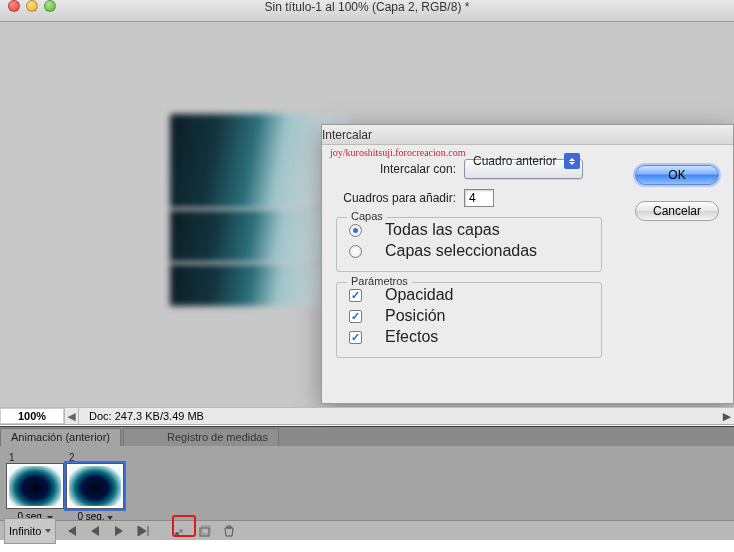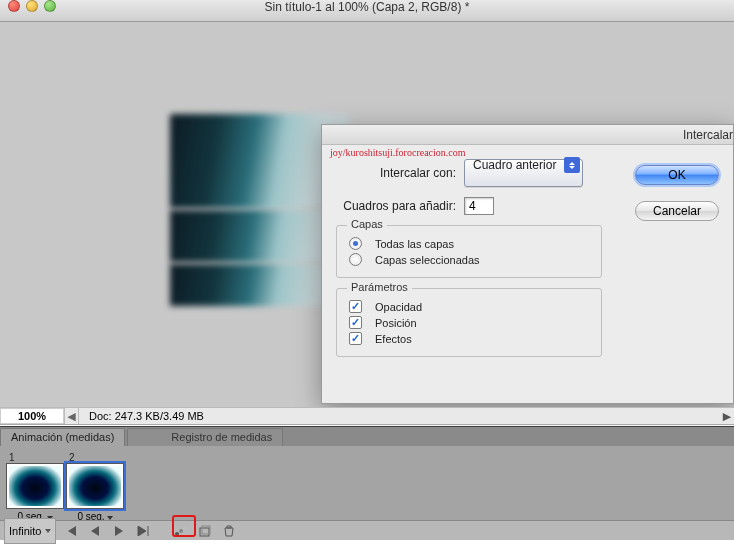--- a/index.html
+++ b/index.html
@@ -20,39 +20,39 @@
   .seg { width:180px; margin-bottom:2px; background:linear-gradient(100deg,#0c1b24 0%,#12343d 25%,#2a6e7a 45%,#9cc4c8 60%,#c6d3d5 80%);
          filter: blur(3px); }
   .seg1{height:94px;border-radius:2px;}
   .seg2{height:52px;}
   .seg3{height:42px;}
 
   
   .dialog { position:absolute; left:321px; top:102px; width:413px; height:280px;
             background:#ececec; border:1px solid #9a9a9a; box-shadow:0 6px 24px rgba(0,0,0,.35); }
   .dlg-title { height:20px; background:linear-gradient(#eee,#d8d8d8); border-bottom:1px solid #bcbcbc;
-               text-align:right; font-size:12px; line-height:20px; color:#333;}
+               text-align:left; font-size:12px; line-height:20px; color:#333;}
   .watermark { position:absolute; left:8px; top:22px; font-size:10px; color:#c23; font-family:cursive; }
   .dlg-body { padding:14px 14px 10px; font-size:12px; color:#222; position:relative; }
   .row { display:flex; align-items:center; margin-bottom:10px; }
   .row label { width:120px; text-align:right; margin-right:8px; }
   .combo { display:inline-flex; align-items:center; background:linear-gradient(#fcfcfc,#e0e3ea);
-           border:1px solid #8a93a6; border-radius:3px; height:28px; padding:0 2px 16px 8px; font-size:12px;
+           border:1px solid #8a93a6; border-radius:3px; height:20px; padding:0 2px 16px 8px; font-size:12px;
            box-shadow: inset 0 1px 0 #fff, 0 1px 0 rgba(0,0,0,.1); }
   .combo .arrows{ width:16px; height:16px; background:#3f69d8; margin-left:8px; border-radius:2px;
                   display:flex; flex-direction:column; align-items:center; justify-content:center; gap:1px;}
   .combo .arrows span{width:0;height:0;border-left:3px solid transparent;border-right:3px solid transparent;}
   .combo .arrows .up{border-bottom:3px solid #fff;}
   .combo .arrows .dn{border-top:3px solid #fff;}
   .numfield { width:30px; height:18px; background:#fff; border:1px solid #888; box-shadow:inset 1px 1px 2px rgba(0,0,0,.2);
               padding:0 4px; font-size:12px; }
 
-  .fieldset { border:1px solid #bfbfbf; border-radius:3px; margin:4px 0 10px; padding:8px 12px 8px; position:relative; width:266px;}
+  .fieldset { border:1px solid #bfbfbf; border-radius:3px; margin:4px 0 10px; padding:0 12px 8px; position:relative; width:266px;}
   .fieldset .legend { position:absolute; top:-8px; left:10px; background:#ececec; padding:0 4px; font-size:11px; color:#333;}
-  .opt { display:flex; align-items:center; gap:13px; font-size:11px; margin:3px 0;}
+  .opt { display:flex; align-items:center; gap:23px; font-size:16px; margin:3px 0;}
   .radio{width:13px;height:13px;border-radius:50%;border:1px solid #7a7a7a;background:radial-gradient(#fff,#e6e6e6);display:inline-flex;align-items:center;justify-content:center;}
   .radio.checked::after{content:"";width:5px;height:5px;border-radius:50%;background:#3a6fd8;}
   .check{width:13px;height:13px;border:1px solid #7a7a7a;border-radius:2px;background:#fff;display:inline-flex;align-items:center;justify-content:center;}
   .check.checked::after{content:"✓";font-size:11px;color:#2a66d4;font-weight:bold;line-height:1;}
 
   .dlg-buttons{ position:absolute; right:14px; top:40px; display:flex; flex-direction:column; gap:16px;}
   .aqua-btn{ width:84px; height:20px; border-radius:11px; font-size:12px; text-align:center; line-height:18px;
              border:1px solid #6a84c8; cursor:default;}
   .aqua-ok{ background:linear-gradient(#cfe3ff 0%, #7fb1ff 45%, #3f85f3 50%, #8ec1ff 100%); box-shadow:0 0 0 2px #aecaf5; color:#000;}
   .aqua-cancel{ background:linear-gradient(#fefefe,#e7e7e7 48%,#d6d6d6 52%,#f3f3f3); border-color:#a2a2a2; color:#000;}
@@ -171,21 +171,21 @@
 </div>
 
 <div class="status">
   <div class="zoombox">100%</div>
   <div class="schev">◀</div>
   <div class="docinfo">Doc: 247.3 KB/3.49 MB</div>
   <div class="scrR">▶</div>
 </div>
 
 <div class="panel-tabs">
-  <div class="tab">Animación (medidas)</div>
+  <div class="tab">Animación (anterior)</div>
   <div class="tab inactive">Registro de medidas</div>
 </div>
 
 <div class="anim">
   <div class="frames">
     <div class="frame">
       <div class="num">1</div>
       <div class="thumb">
           <div class="img"></div>
         </div>

